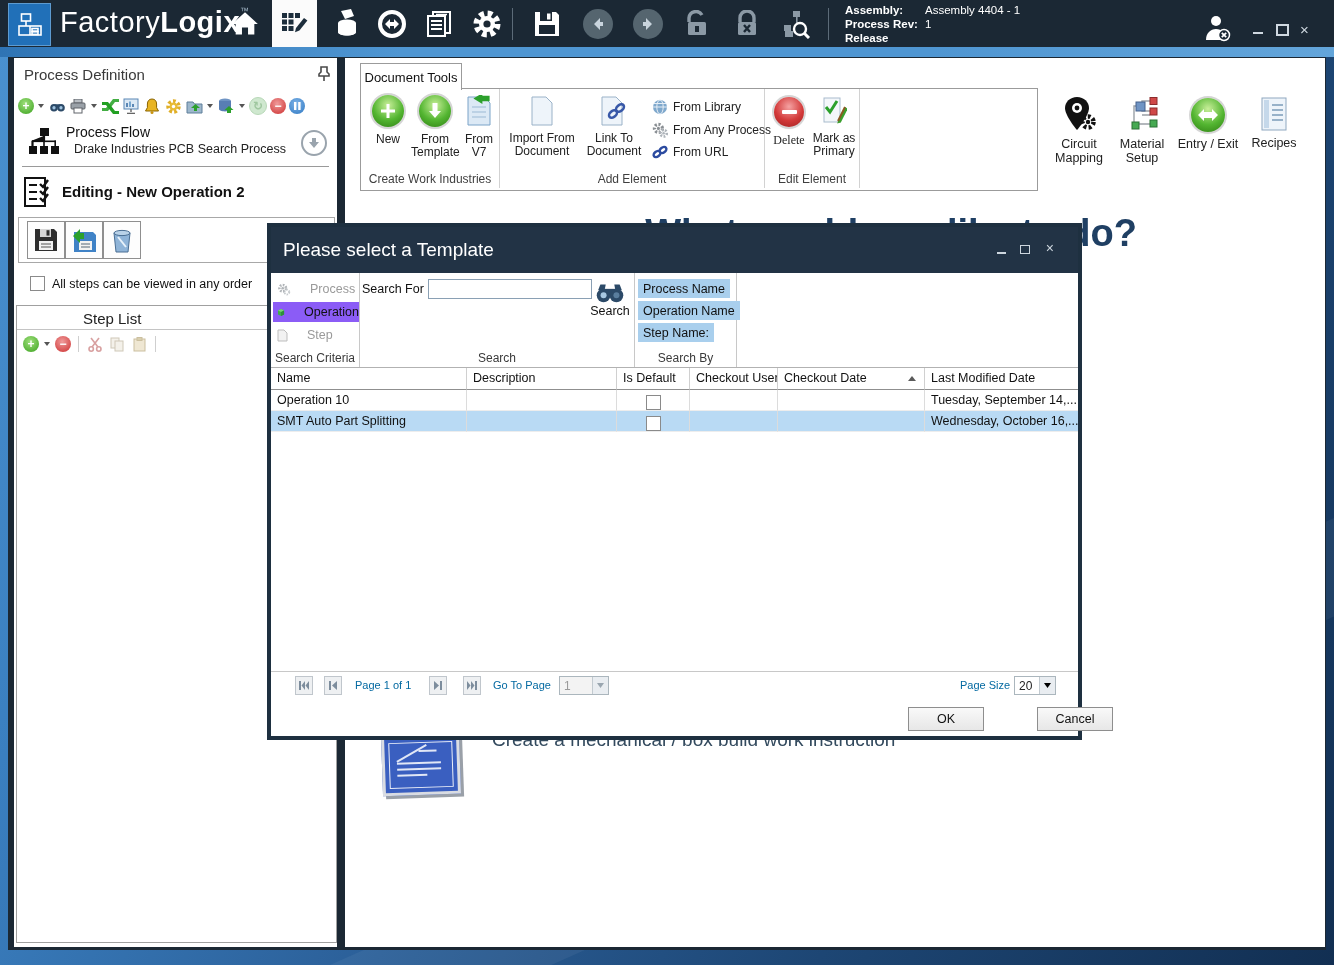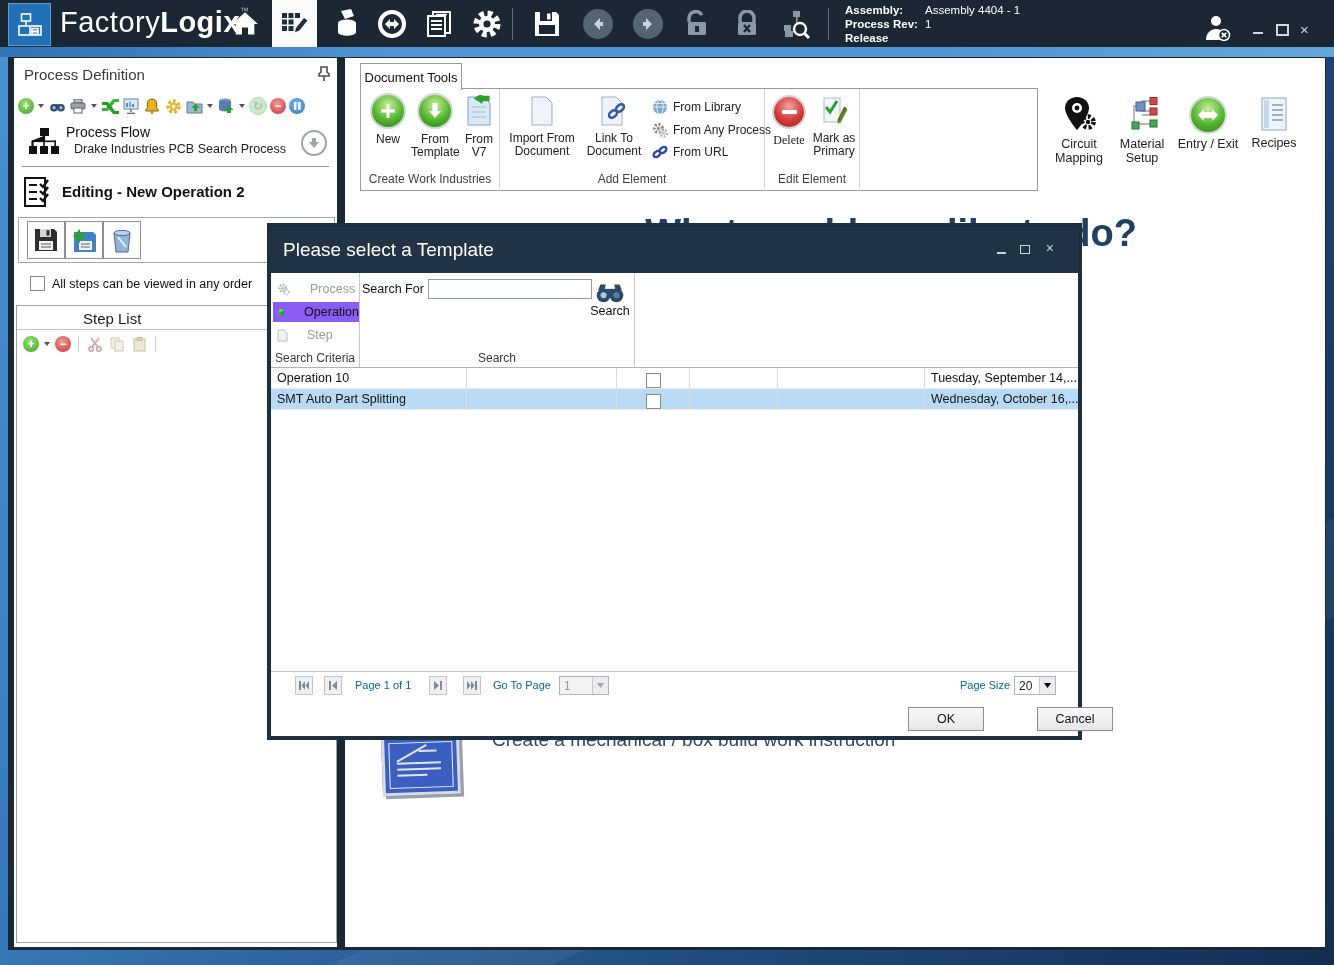--- a/index.html
+++ b/index.html
@@ -678,23 +678,37 @@
                 <circle cx="20" cy="16" r="6.4" fill="#2c4a68"></circle>
                 <rect x="10" y="10" width="8" height="5" fill="#2c4a68"></rect>
                 <circle cx="8" cy="16" r="2.8" fill="#a8c8e2"></circle>
                 <circle cx="20" cy="16" r="2.8" fill="#5a7e9e"></circle>
               </svg>
             <span>Search</span>
           </div>
           <div class="dgrp-label">Search</div>
         </div>
 
+        <div class="dgrp" style="left:364px;width:101px;">
+          <div class="sby-item" style="top:6px;">Process Name</div>
+          <div class="sby-item" style="top:28px;">Operation Name</div>
+          <div class="sby-item" style="top:50px;">Step Name:</div>
+          <div class="dgrp-label">Search By</div>
+        </div>
       </div>
 
       <div class="tbl">
+        <div class="trow thead">
+          <div class="tcell" style="width:196px;">Name</div>
+          <div class="tcell" style="width:150px;">Description</div>
+          <div class="tcell" style="width:73px;">Is Default</div>
+          <div class="tcell" style="width:88px;">Checkout User</div>
+          <div class="tcell" style="width:147px;"><span>Checkout Date</span><span class="sortup"></span></div>
+          <div class="tcell" style="width:153px;border-right:none;">Last Modified Date</div>
+        </div>
         <div class="trow tdata">
           <div class="tcell" style="width:196px;">Operation 10</div>
           <div class="tcell" style="width:150px;"></div>
           <div class="tcell" style="width:73px;">
               <div class="cellchk"></div>
             </div>
           <div class="tcell" style="width:88px;"></div>
           <div class="tcell" style="width:147px;"></div>
           <div class="tcell" style="width:153px;border-right:none;">Tuesday, September 14,...</div>
         </div>

